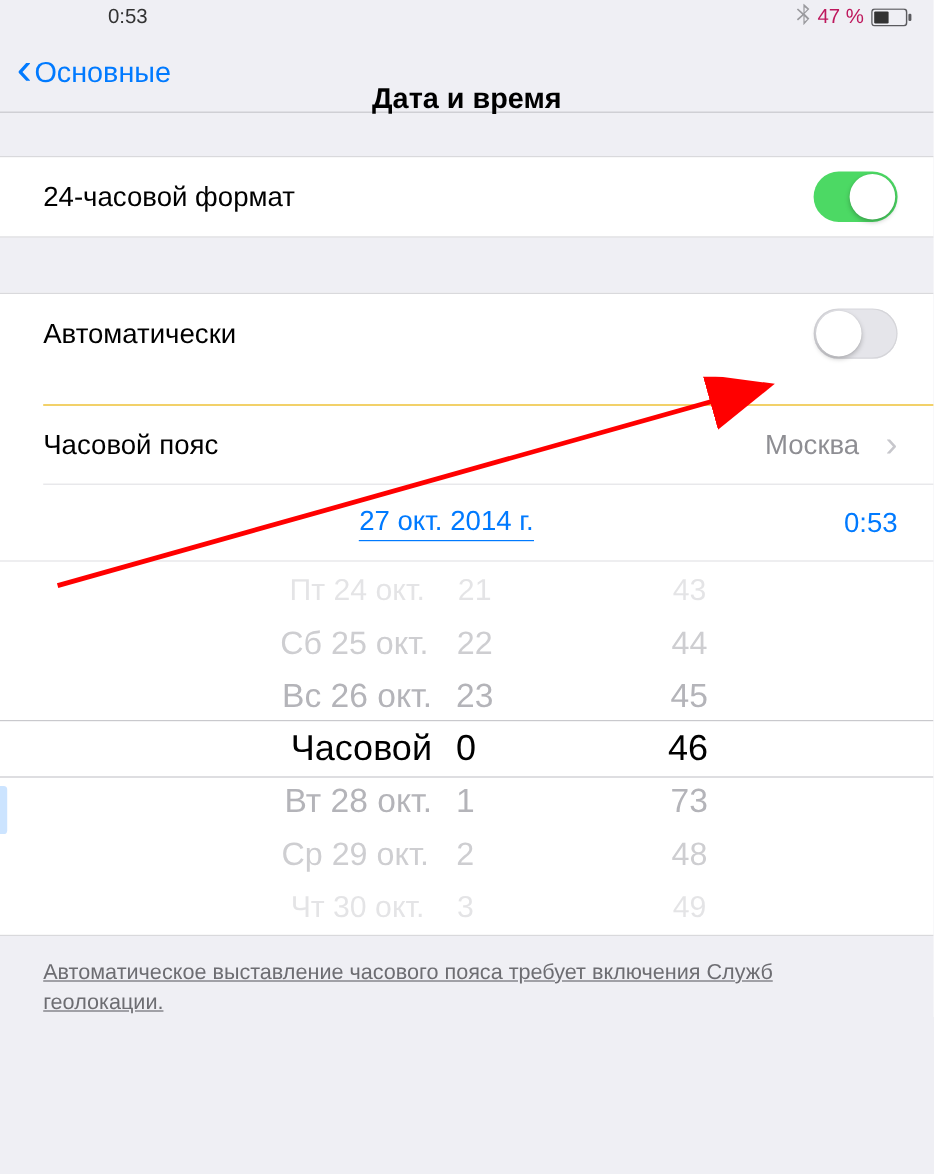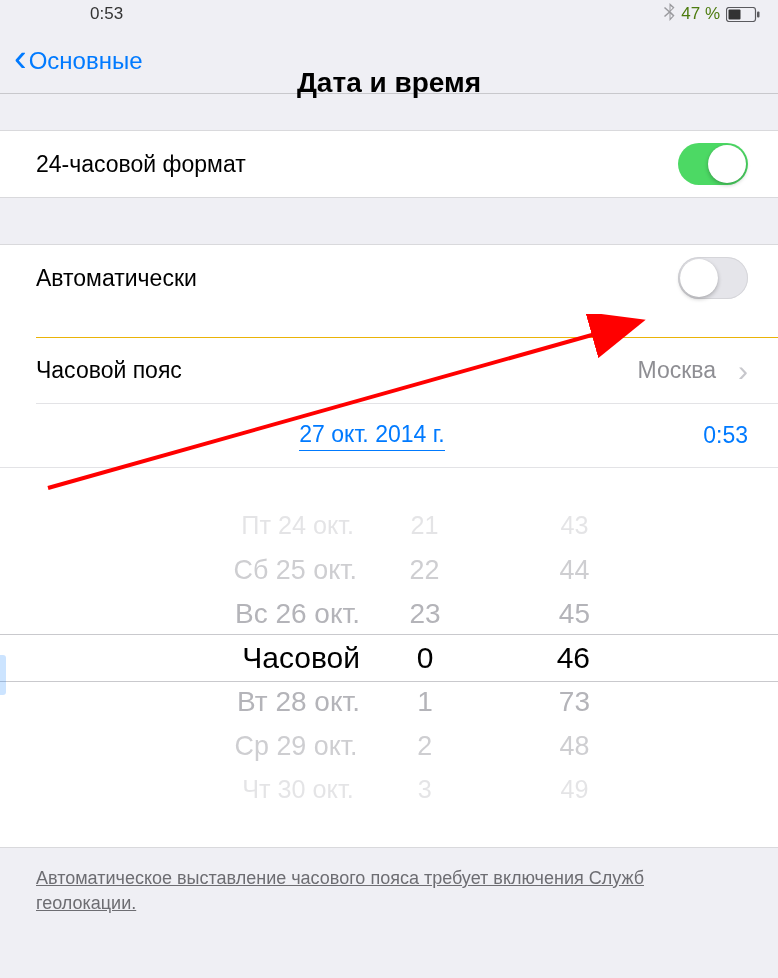--- a/index.html
+++ b/index.html
@@ -15,21 +15,21 @@
     .status-bar {
       height: 28px;
       display: flex;
       align-items: center;
       padding: 0 30px;
       font-size: 17px;
       color: #333;
       position: relative;
     }
     .status-time { font-weight: 500; margin-left: 60px; }
-    .status-right { position: absolute; right: 18px; display: flex; align-items: center; gap: 6px; color: #4d7c0f; }
+    .status-right { position: absolute; right: 18px; display: flex; align-items: center; gap: 6px; color: #be185d; }
     .bt-icon { font-size: 16px; color: #888; }
     .battery-icon svg { display: block; }
 
     .nav-bar {
       height: 66px;
       display: flex;
       align-items: center;
       position: relative;
       border-bottom: 1px solid #c8c8cc;
     }
@@ -40,21 +40,21 @@
       font-size: 24px;
       padding-left: 14px;
       gap: 2px;
       cursor: pointer;
     }
     .nav-back .chev { font-size: 38px; line-height: 0.6; position: relative; top: -2px; font-weight:300;}
     .nav-title {
       position: absolute;
       left: 0; right: 0;
       text-align: center;
-      font-size: 28px;
+      font-size: 24px;
       font-weight: 600;
       pointer-events: none;
       margin-top: 44px;
     }
 
     .group {
       margin-top: 36px;
       background: #fff;
       border-top: 1px solid #d9d9dc;
       border-bottom: 1px solid #d9d9dc;
@@ -93,40 +93,40 @@
       padding: 0 36px; min-height: 64px; font-size: 23px;
       border-top: 1px solid #e3e3e6; margin-left: 36px; padding-left: 0;
       padding-right: 30px;
     }
     .date-row .dcenter { flex: 1; text-align: center; color: #007aff; position: relative; }
     .date-row .dcenter .underline { border-bottom: 1.5px solid #007aff; display: inline-block; padding-bottom: 2px; }
     .date-row .dright { color: #007aff; min-width: 100px; text-align: right; }
 
     .picker-wrap {
       border-top: 1px solid #e3e3e6;
-      height: 380px;
+      height: 312px;
       position: relative;
       overflow: hidden;
       margin-left: 0;
     }
     .picker-cols {
       display: flex;
       height: 100%;
       padding-left: 90px;
       padding-right: 130px;
     }
     .picker-col {
       display: flex;
       flex-direction: column;
       align-items: flex-end;
       justify-content: center;
       height: 100%;
     }
     .picker-col.date { flex: 0 0 290px; align-items: flex-end; padding-right: 20px;}
-    .picker-col.hour { flex: 0 0 110px; align-items: center; padding-right: 20px;}
+    .picker-col.hour { flex: 0 0 110px; align-items: flex-start; padding-right: 20px;}
     .picker-col.min  { flex: 0 0 110px; align-items: flex-end; padding-right: 10px;}
     .picker-item {
       height: 44px; line-height: 44px; font-size: 28px; color: #b4b4b9;
     }
     .picker-item.sel { color: #000; font-size: 30px; }
     .picker-item.f2 { opacity: .65; transform: scale(.96); }
     .picker-item.f3 { opacity: .35; transform: scale(.9); }
     .sel-band {
       position: absolute; left: 0; right: 0; top: 50%; transform: translateY(-50%);
       height: 48px; border-top: 1px solid #c9c9cd; border-bottom: 1px solid #c9c9cd;

